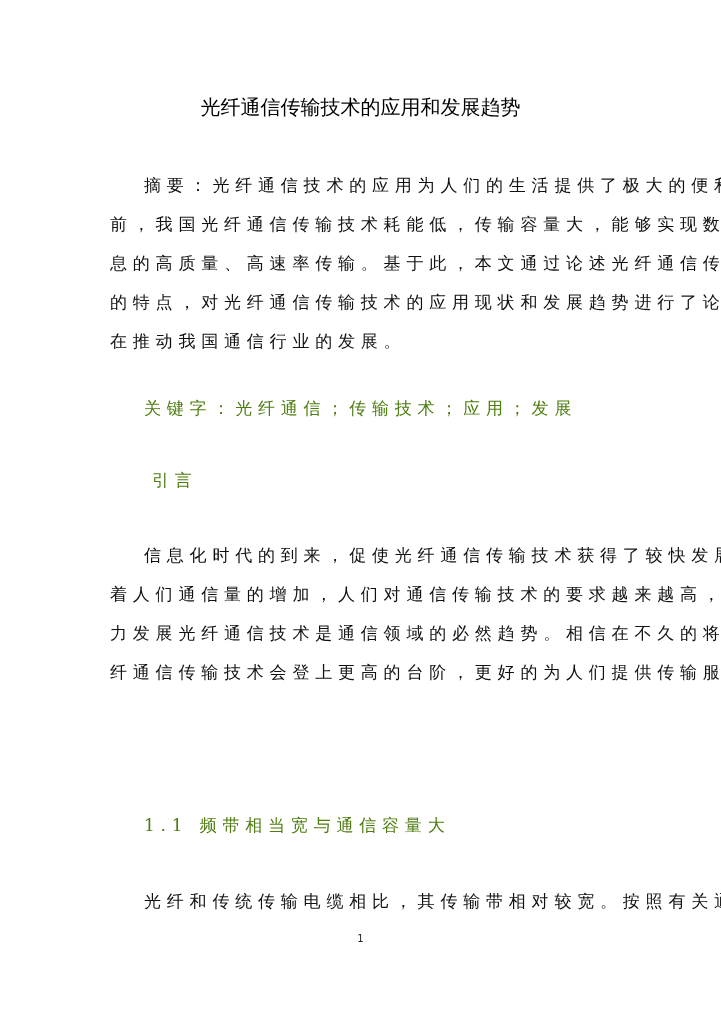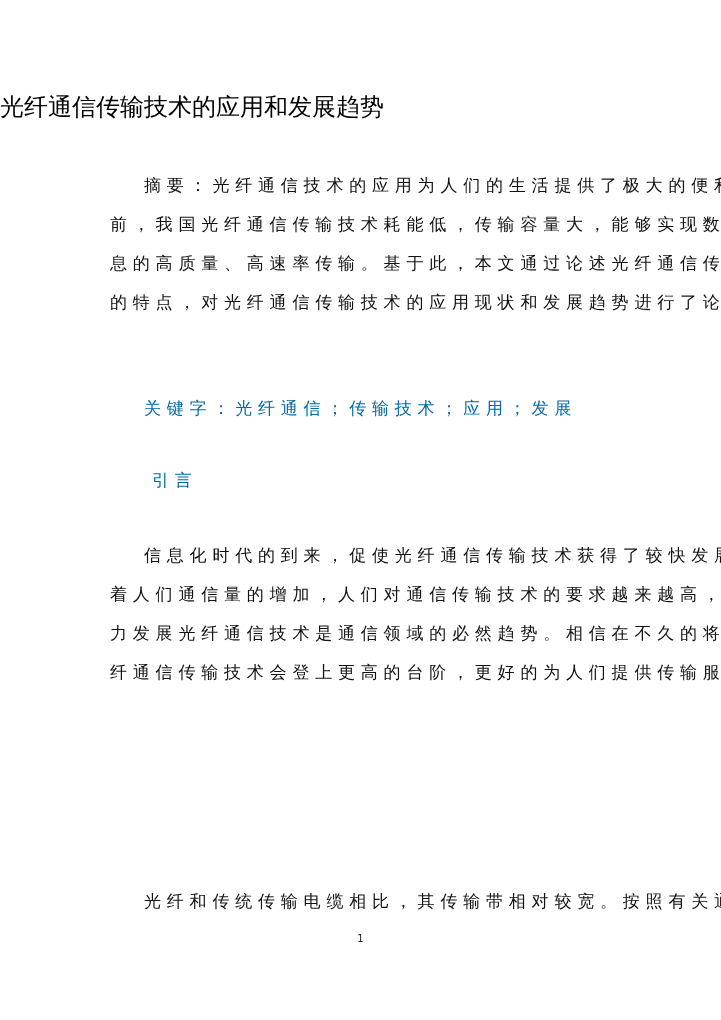--- a/index.html
+++ b/index.html
@@ -20,22 +20,22 @@
       left: 0; top: 0;
       width: 721px;
       height: 1020px;
       background: #ffffff;
     }
     .title {
       position: absolute;
       left: 0;
       width: 721px;
       top: 90px;
-      text-align: left;
-      font-size: 24px;
+      text-align: center;
+      font-size: 20px;
       line-height: 34px;
       letter-spacing: 0px;
       white-space: nowrap;
       color: #000;
     }
     .para {
       position: absolute;
       left: 110px;
       width: 504px;
       font-size: 17px;
@@ -52,21 +52,21 @@
       overflow: visible;
     }
     .line.indent { padding-left: 34px; }
     .single {
       position: absolute;
       left: 144px;
       font-size: 17px;
       line-height: 39px;
       letter-spacing: 5.8px;
       white-space: nowrap;
-      color: #0369a1;
+      color: #4d7c0f;
     }
     .pagenum {
       position: absolute;
       left: 0;
       width: 721px;
       top: 932px;
       text-align: center;
       font-size: 10px;
       line-height: 14px;
       color: #222;
@@ -78,34 +78,36 @@
 
 <div class="page">
 
   <div class="title">光纤通信传输技术的应用和发展趋势</div>
 
   <div class="para" style="top:166px; text-indent:0;">
     <span class="line indent">摘要：光纤通信技术的应用为人们的生活提供了极大的便利。目</span>
     <span class="line">前，我国光纤通信传输技术耗能低，传输容量大，能够实现数据、信</span>
     <span class="line">息的高质量、高速率传输。基于此，本文通过论述光纤通信传输技术</span>
     <span class="line">的特点，对光纤通信传输技术的应用现状和发展趋势进行了论述，旨</span>
+    <span class="line">在推动我国通信行业的发展。</span>
   </div>
 
   <div class="single" style="top:389px;">关键字：光纤通信；传输技术；应用；发展</div>
 
   <div class="single" style="top:461px;margin-left:8px;">引言</div>
 
   <div class="para" style="top:536px; text-indent:0;">
     <span class="line indent">信息化时代的到来，促使光纤通信传输技术获得了较快发展。随</span>
     <span class="line">着人们通信量的增加，人们对通信传输技术的要求越来越高，因此大</span>
     <span class="line">力发展光纤通信技术是通信领域的必然趋势。相信在不久的将来，光</span>
     <span class="line">纤通信传输技术会登上更高的台阶，更好的为人们提供传输服务。</span>
   </div>
 
 
+  <div class="single" style="top:806px;">1.1 频带相当宽与通信容量大</div>
 
   <div class="para" style="top:882px; text-indent:0;">
     <span class="line indent">光纤和传统传输电缆相比，其传输带相对较宽。按照有关通信知</span>
   </div>
 
   <div class="pagenum">1</div>
 
 </div>
 
 </body></html>

